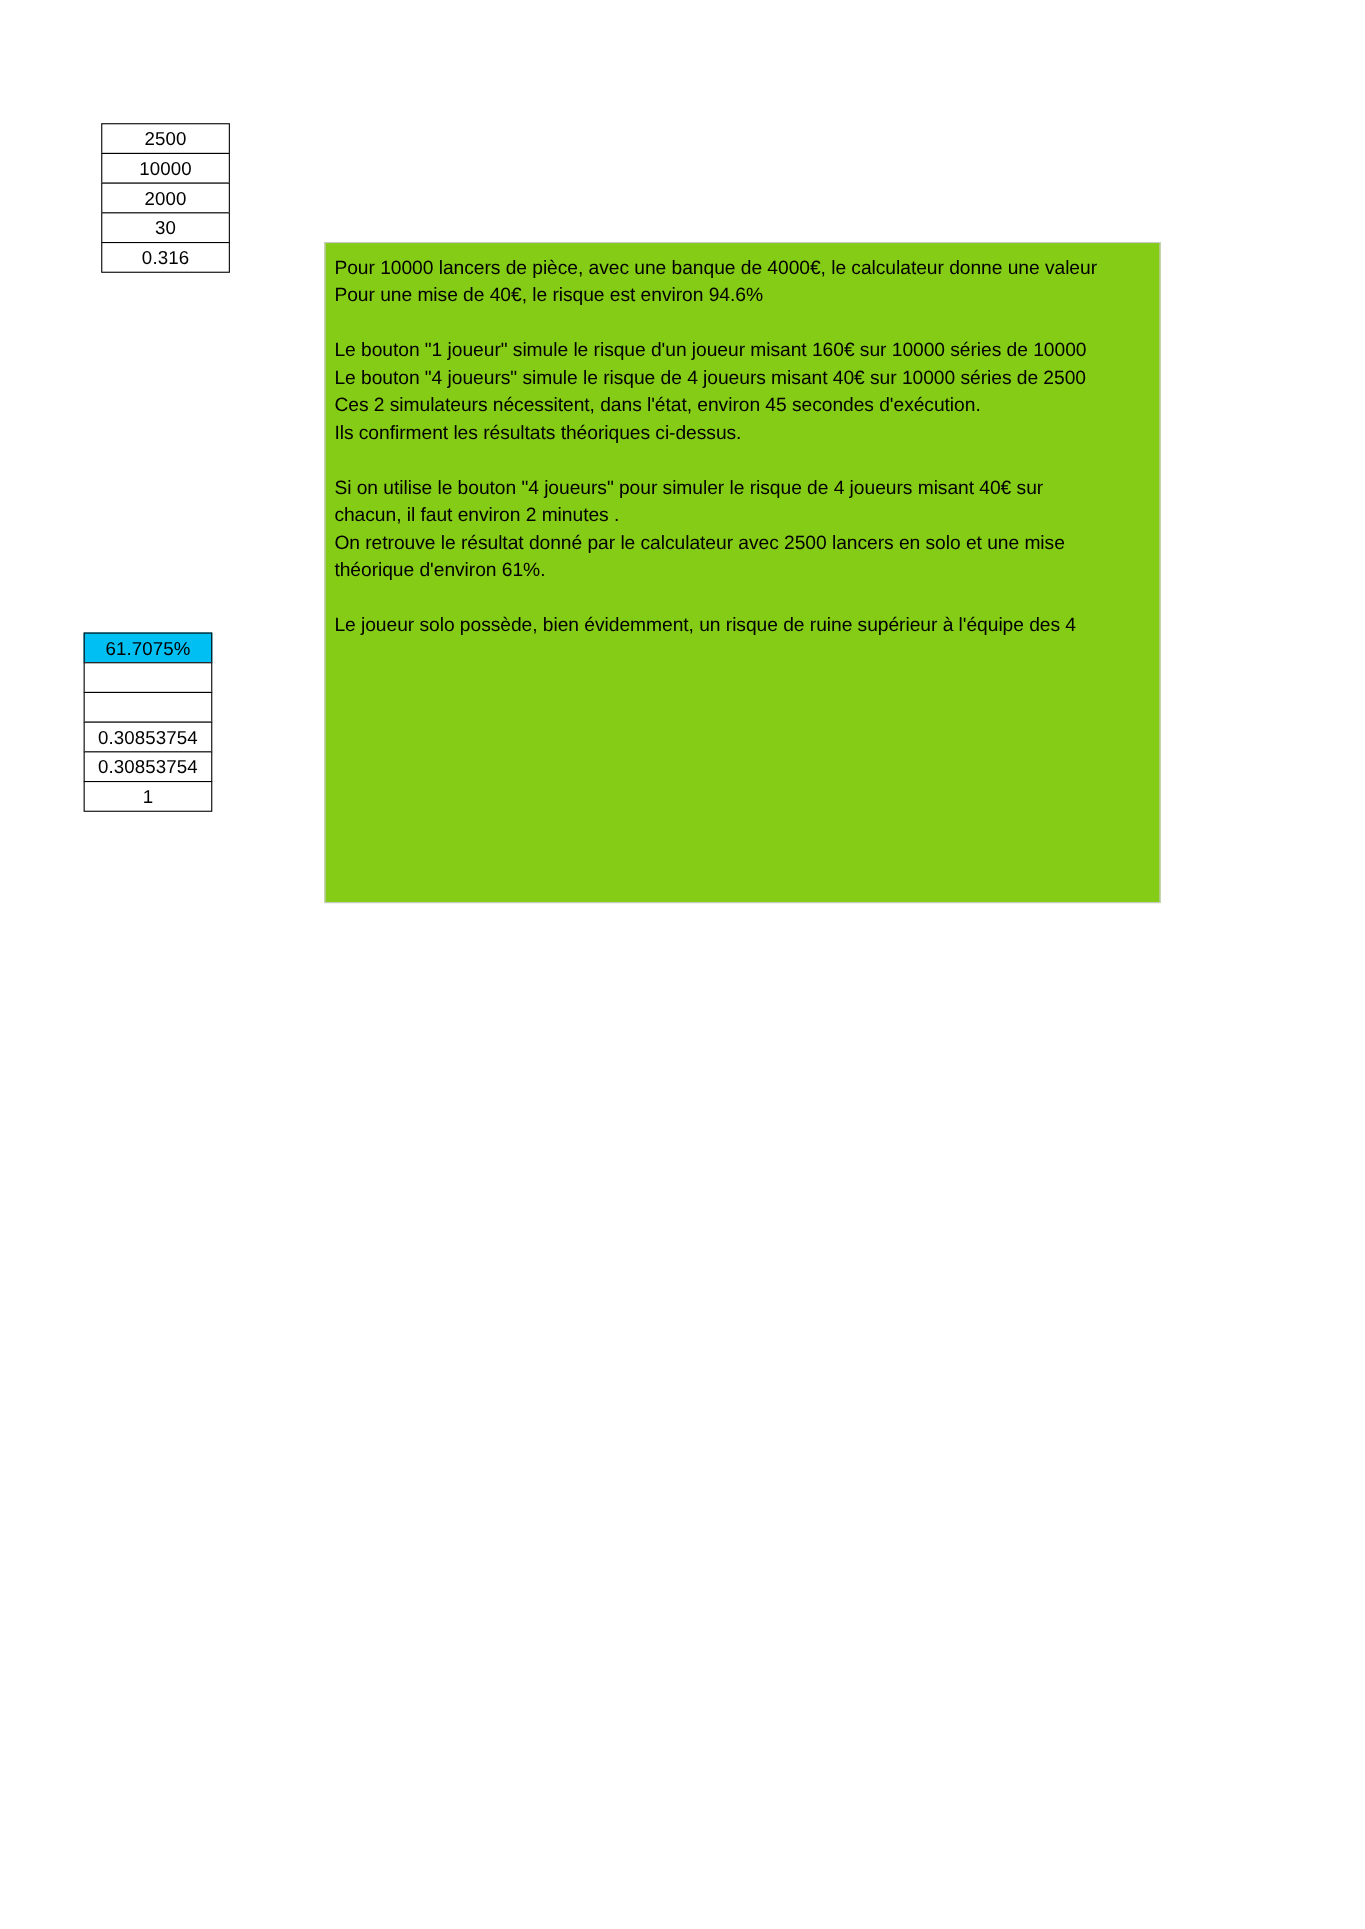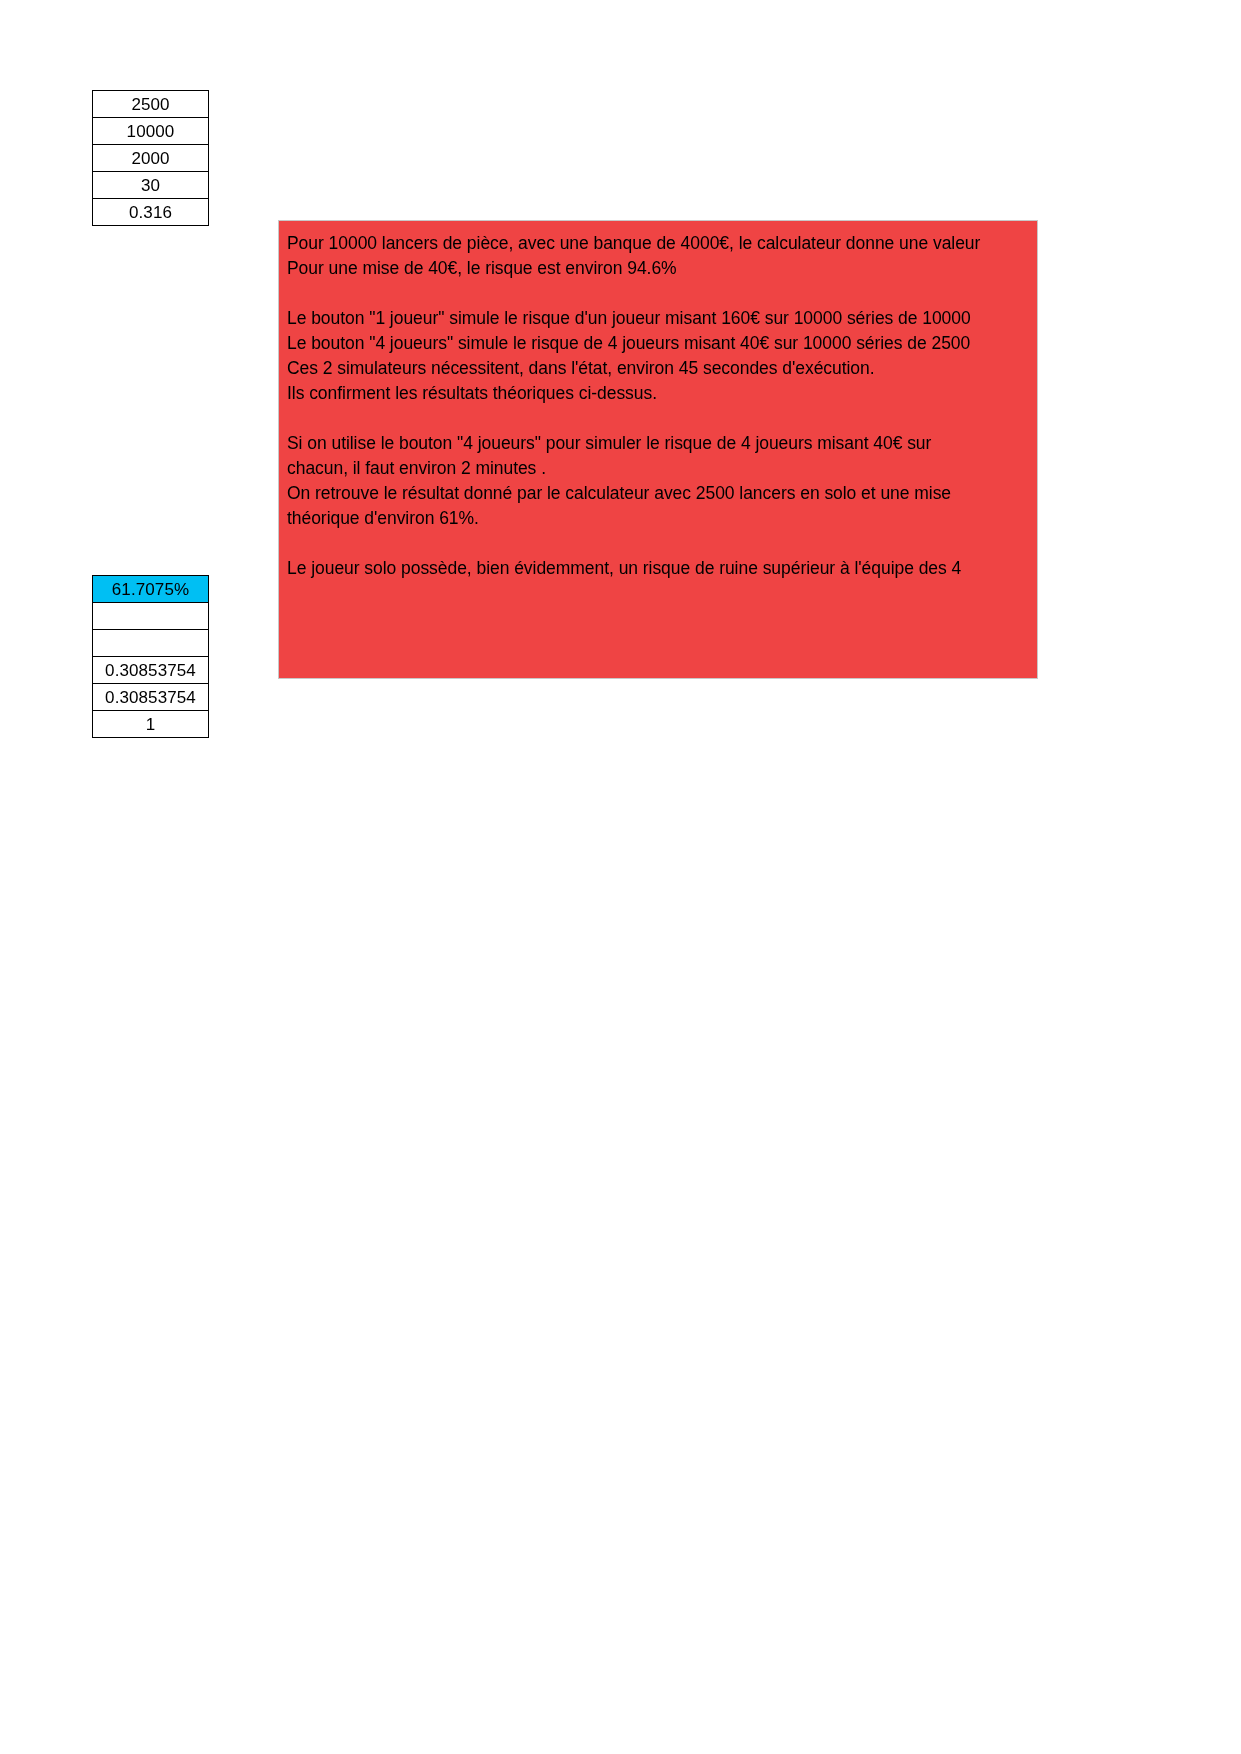--- a/index.html
+++ b/index.html
@@ -34,33 +34,33 @@
     font-size: 17px;
     line-height: 1;
     letter-spacing: 0.1px;
   }
   .cell:first-child { margin-top: 0; }
   .cell.highlight {
     background: #00bff3;
   }
   .cell.blank { color: transparent; }
 
-  #stack-inputs  { left: 92px;  top: 90px; }
-  #stack-results { left: 92px;  top: 575px; text-align: right; }
+  #stack-inputs  { left: 92px;  top: 112px; }
+  #stack-results { left: 76px;  top: 575px; text-align: right; }
 
   
   .text-panel {
     position: absolute;
-    left: 278px;
+    left: 295px;
     top: 220px;
     width: 760px;
-    height: 459px;
+    height: 601px;
     box-sizing: border-box;
     border: 1px solid #c8c8c8;
-    background: #ef4444;
+    background: #84cc16;
     overflow: hidden;
     padding: 10px 0 0 8px;
   }
   .text-panel .para {
     font-size: 17.5px;
     line-height: 25px;
     white-space: nowrap;
     letter-spacing: -0.05px;
   }
   .text-panel .spacer {

